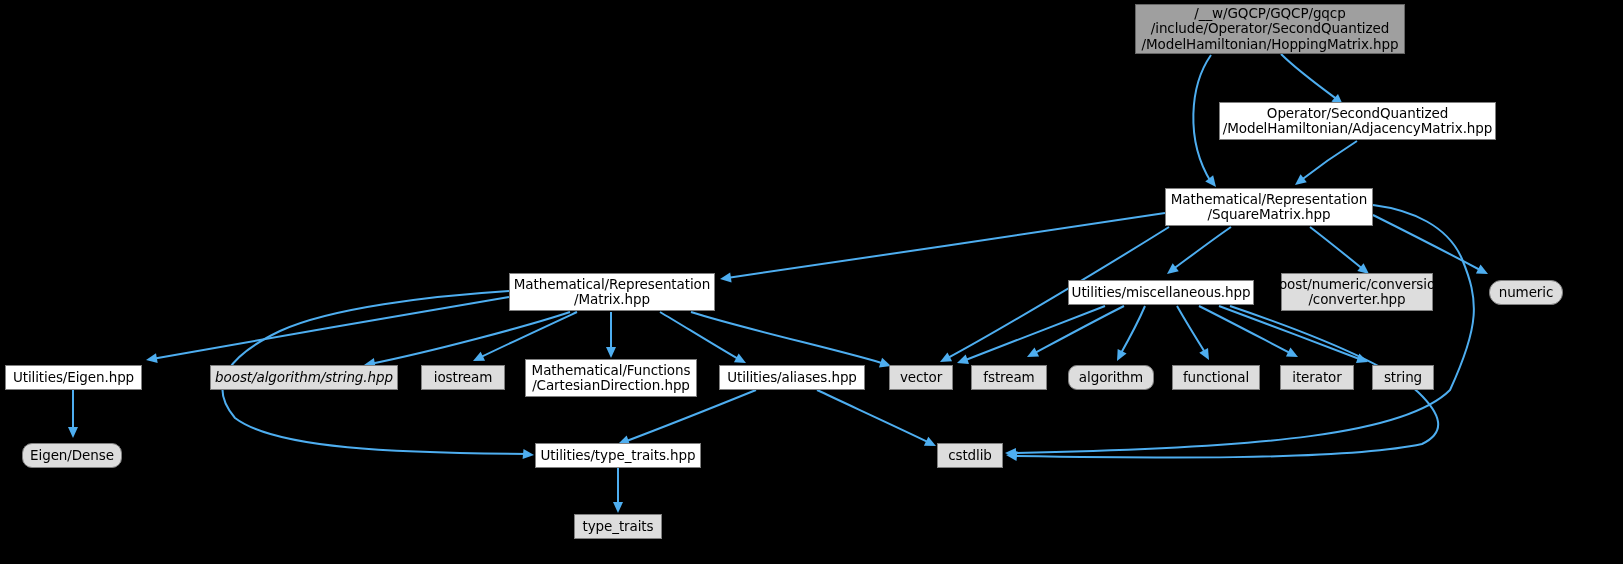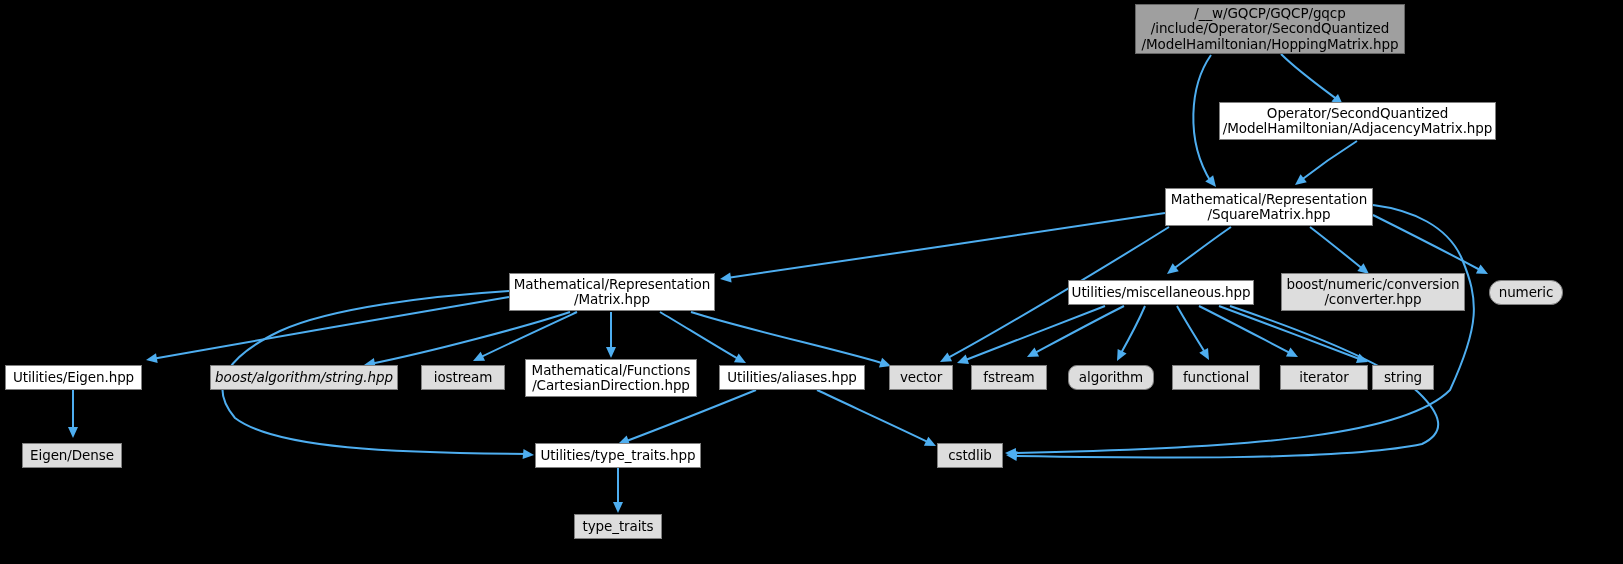--- a/index.html
+++ b/index.html
@@ -107,34 +107,34 @@
       <div class="node root" style="left: 1135px; top: 4px; width: 270px; height: 50px;">/__w/GQCP/GQCP/gqcp
 /include/Operator/SecondQuantized
 /ModelHamiltonian/HoppingMatrix.hpp</div>
       <div class="node local" style="left: 1219px; top: 102px; width: 277px; height: 38px;">Operator/SecondQuantized
 /ModelHamiltonian/AdjacencyMatrix.hpp</div>
       <div class="node local" style="left: 1165px; top: 188px; width: 208px; height: 38px;">Mathematical/Representation
 /SquareMatrix.hpp</div>
       <div class="node local" style="left: 509px; top: 273px; width: 206px; height: 38px;">Mathematical/Representation
 /Matrix.hpp</div>
       <div class="node local" style="left: 1068px; top: 280px; width: 186px; height: 25px;">Utilities/miscellaneous.hpp</div>
-      <div class="node sys" style="left: 1281px; top: 273px; width: 184px; height: 38px; text-align: center;">boost/numeric/conversion
+      <div class="node sys" style="left: 1281px; top: 273px; width: 152px; height: 38px; text-align: center;">boost/numeric/conversion
 /converter.hpp</div>
       <div class="node sys" style="left: 1489px; top: 280px; width: 74px; height: 25px; border-radius: 12px;">numeric</div>
       <div class="node local" style="left: 5px; top: 365px; width: 137px; height: 25px;">Utilities/Eigen.hpp</div>
       <div class="node sys" style="left: 210px; top: 365px; width: 188px; height: 25px; font-style: italic;">boost/algorithm/string.hpp</div>
       <div class="node sys" style="left: 421px; top: 365px; width: 84px; height: 25px;">iostream</div>
       <div class="node local" style="left: 525px; top: 359px; width: 172px; height: 38px;">Mathematical/Functions
 /CartesianDirection.hpp</div>
       <div class="node local" style="left: 719px; top: 365px; width: 146px; height: 25px;">Utilities/aliases.hpp</div>
       <div class="node sys" style="left: 889px; top: 365px; width: 64px; height: 25px;">vector</div>
       <div class="node sys" style="left: 971px; top: 365px; width: 76px; height: 25px;">fstream</div>
       <div class="node sys" style="left: 1068px; top: 365px; width: 86px; height: 25px; border-radius: 9px;">algorithm</div>
       <div class="node sys" style="left: 1172px; top: 365px; width: 88px; height: 25px;">functional</div>
-      <div class="node sys" style="left: 1280px; top: 365px; width: 88px; height: 25px;">iterator</div>
+      <div class="node sys" style="left: 1280px; top: 365px; width: 74px; height: 25px;">iterator</div>
       <div class="node sys" style="left: 1372px; top: 365px; width: 62px; height: 25px;">string</div>
-      <div class="node sys" style="left: 22px; top: 443px; width: 100px; height: 25px;">Eigen/Dense</div>
+      <div class="node sys" style="left: 22px; top: 443px; width: 100px; height: 25px; border-radius: 10px;">Eigen/Dense</div>
       <div class="node local" style="left: 535px; top: 443px; width: 166px; height: 25px;">Utilities/type_traits.hpp</div>
       <div class="node sys" style="left: 937px; top: 443px; width: 66px; height: 25px;">cstdlib</div>
       <div class="node sys" style="left: 574px; top: 514px; width: 88px; height: 25px;">type_traits</div>
     </div>
 
 </div>
 
 </body></html>

